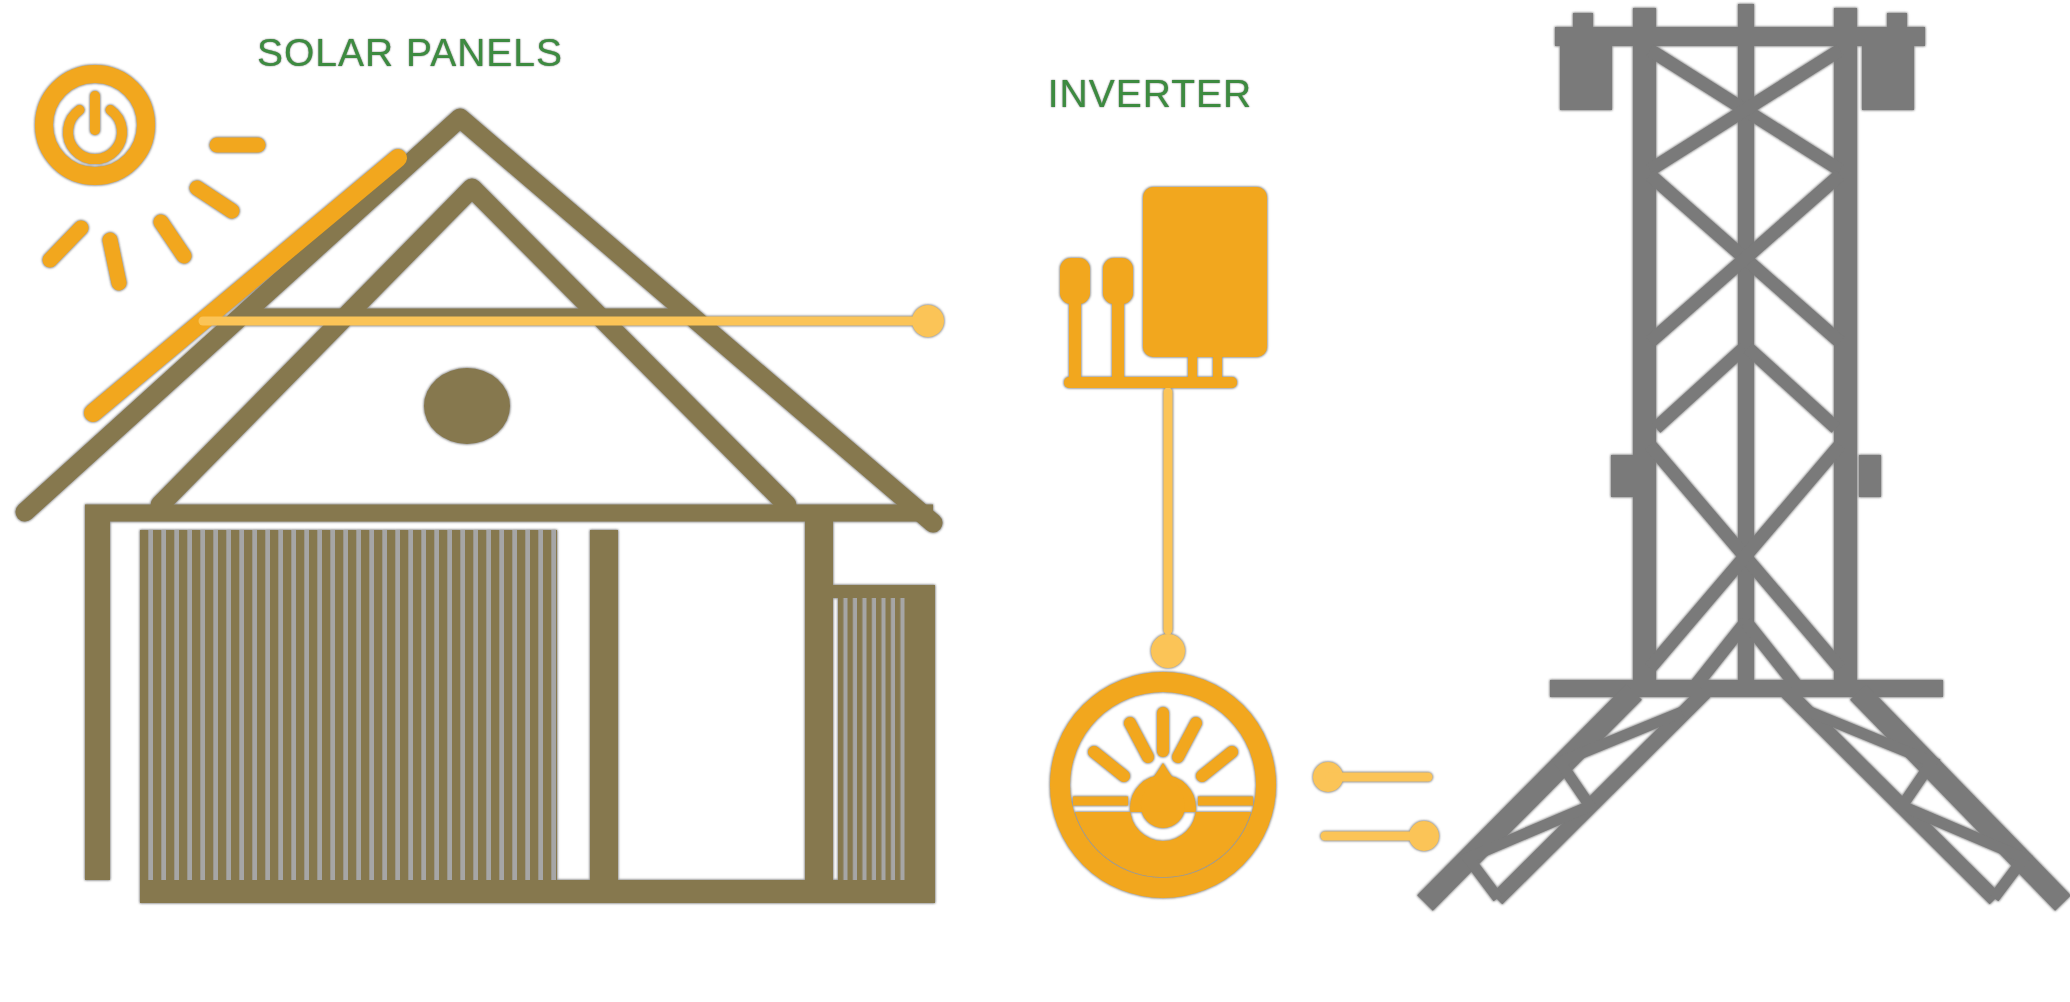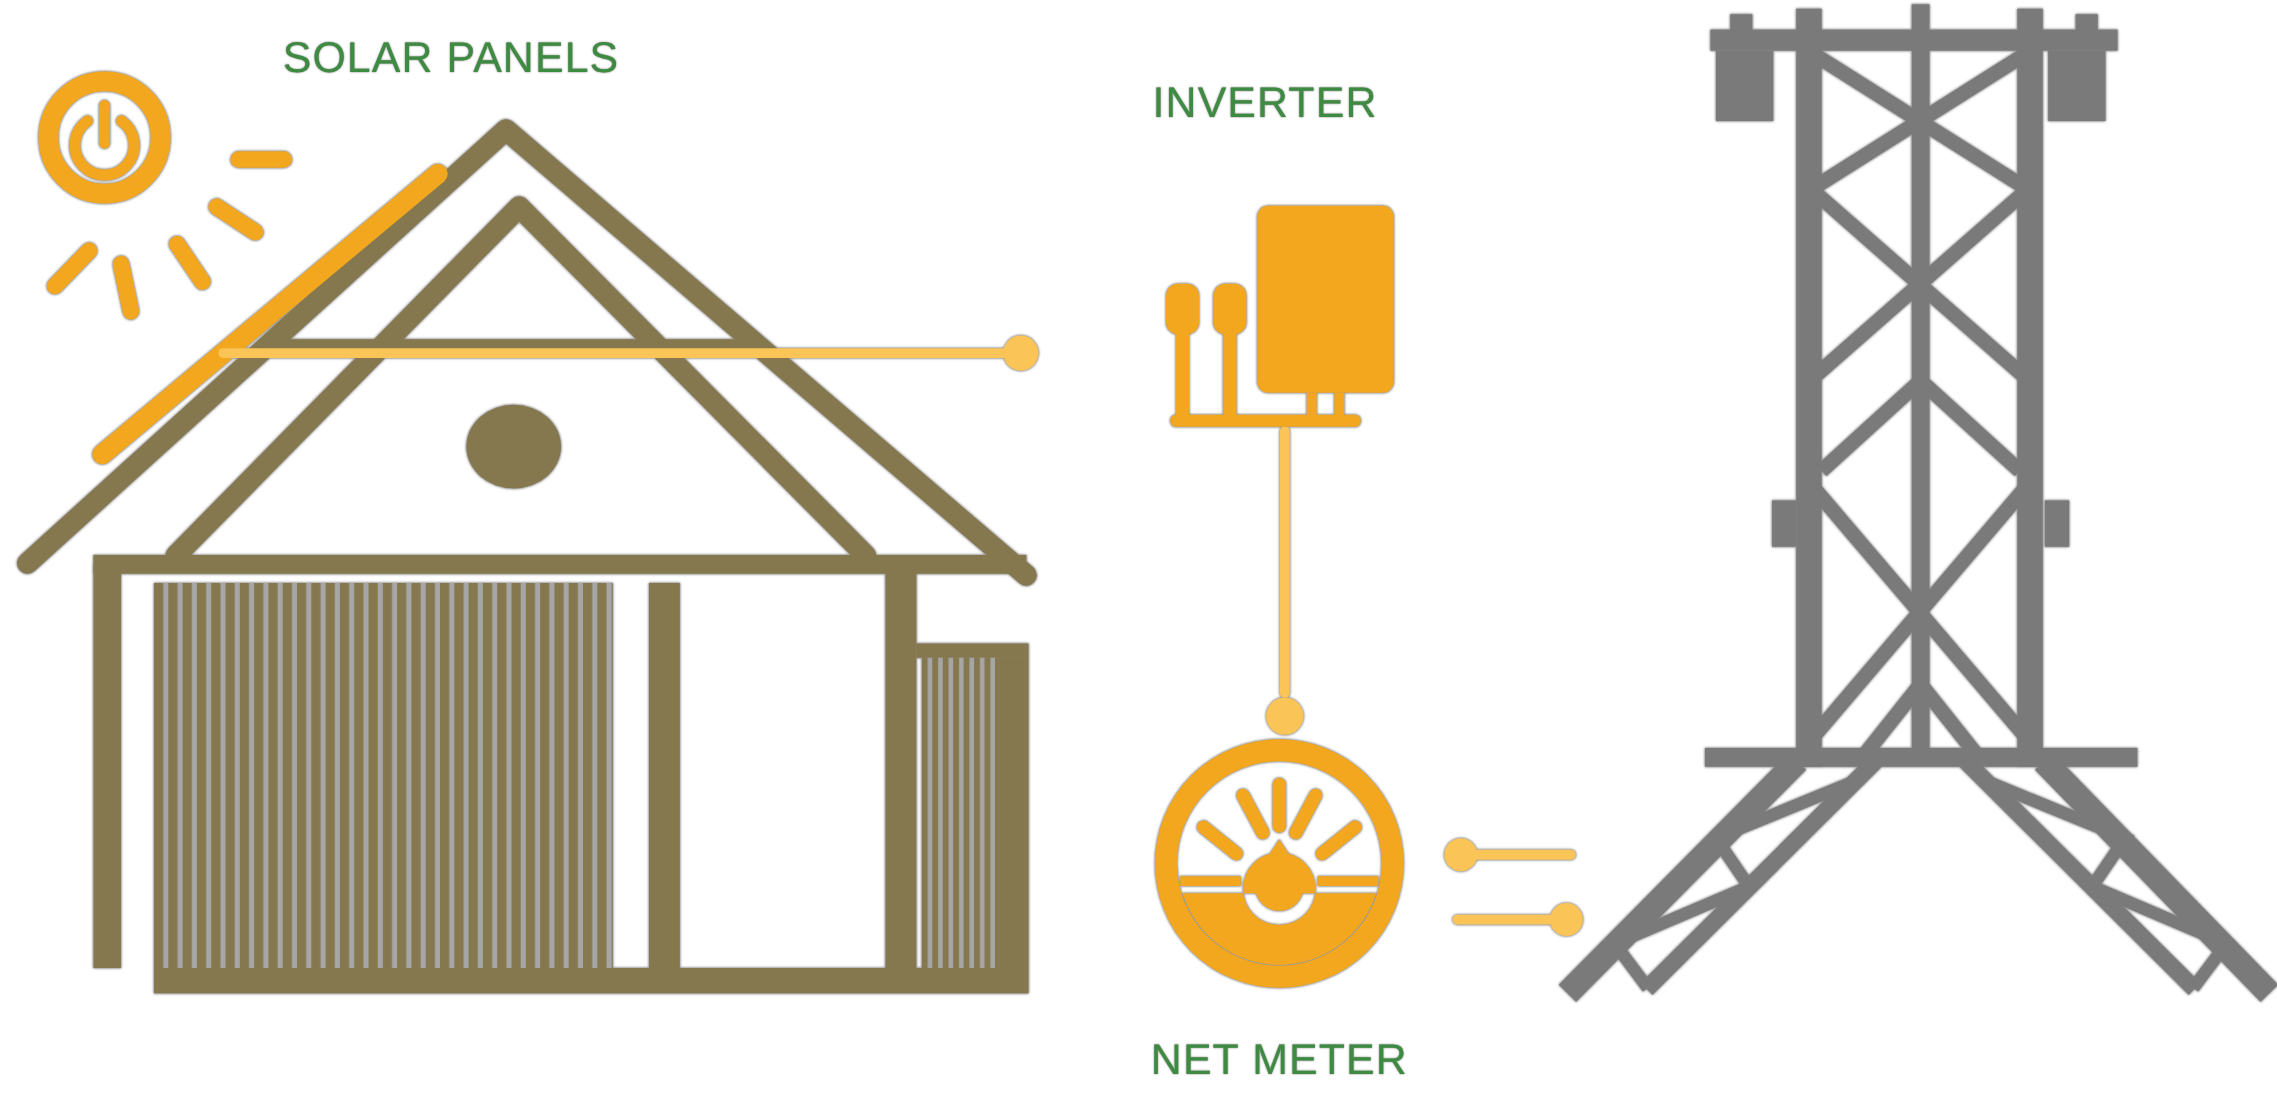--- a/index.html
+++ b/index.html
@@ -144,16 +144,15 @@
         <line x1="1787" y1="692" x2="1995" y2="899" stroke-width="15"></line>
         <polyline points="1810,712 1932,762 1902,806 2024,858 1994,898" stroke-width="11"></polyline>
       </g>
     </g>
   </svg>
 
   <div class="node-label" style="left:410px; top:33px;">SOLAR PANELS</div>
 
   <div class="node-label" style="left:1150px; top:74px;">INVERTER</div>
 
-  <div class="node-label" style="left:1163px; top:944px;">NET METER</div>
 
 
 </div>
 
 </body></html>

